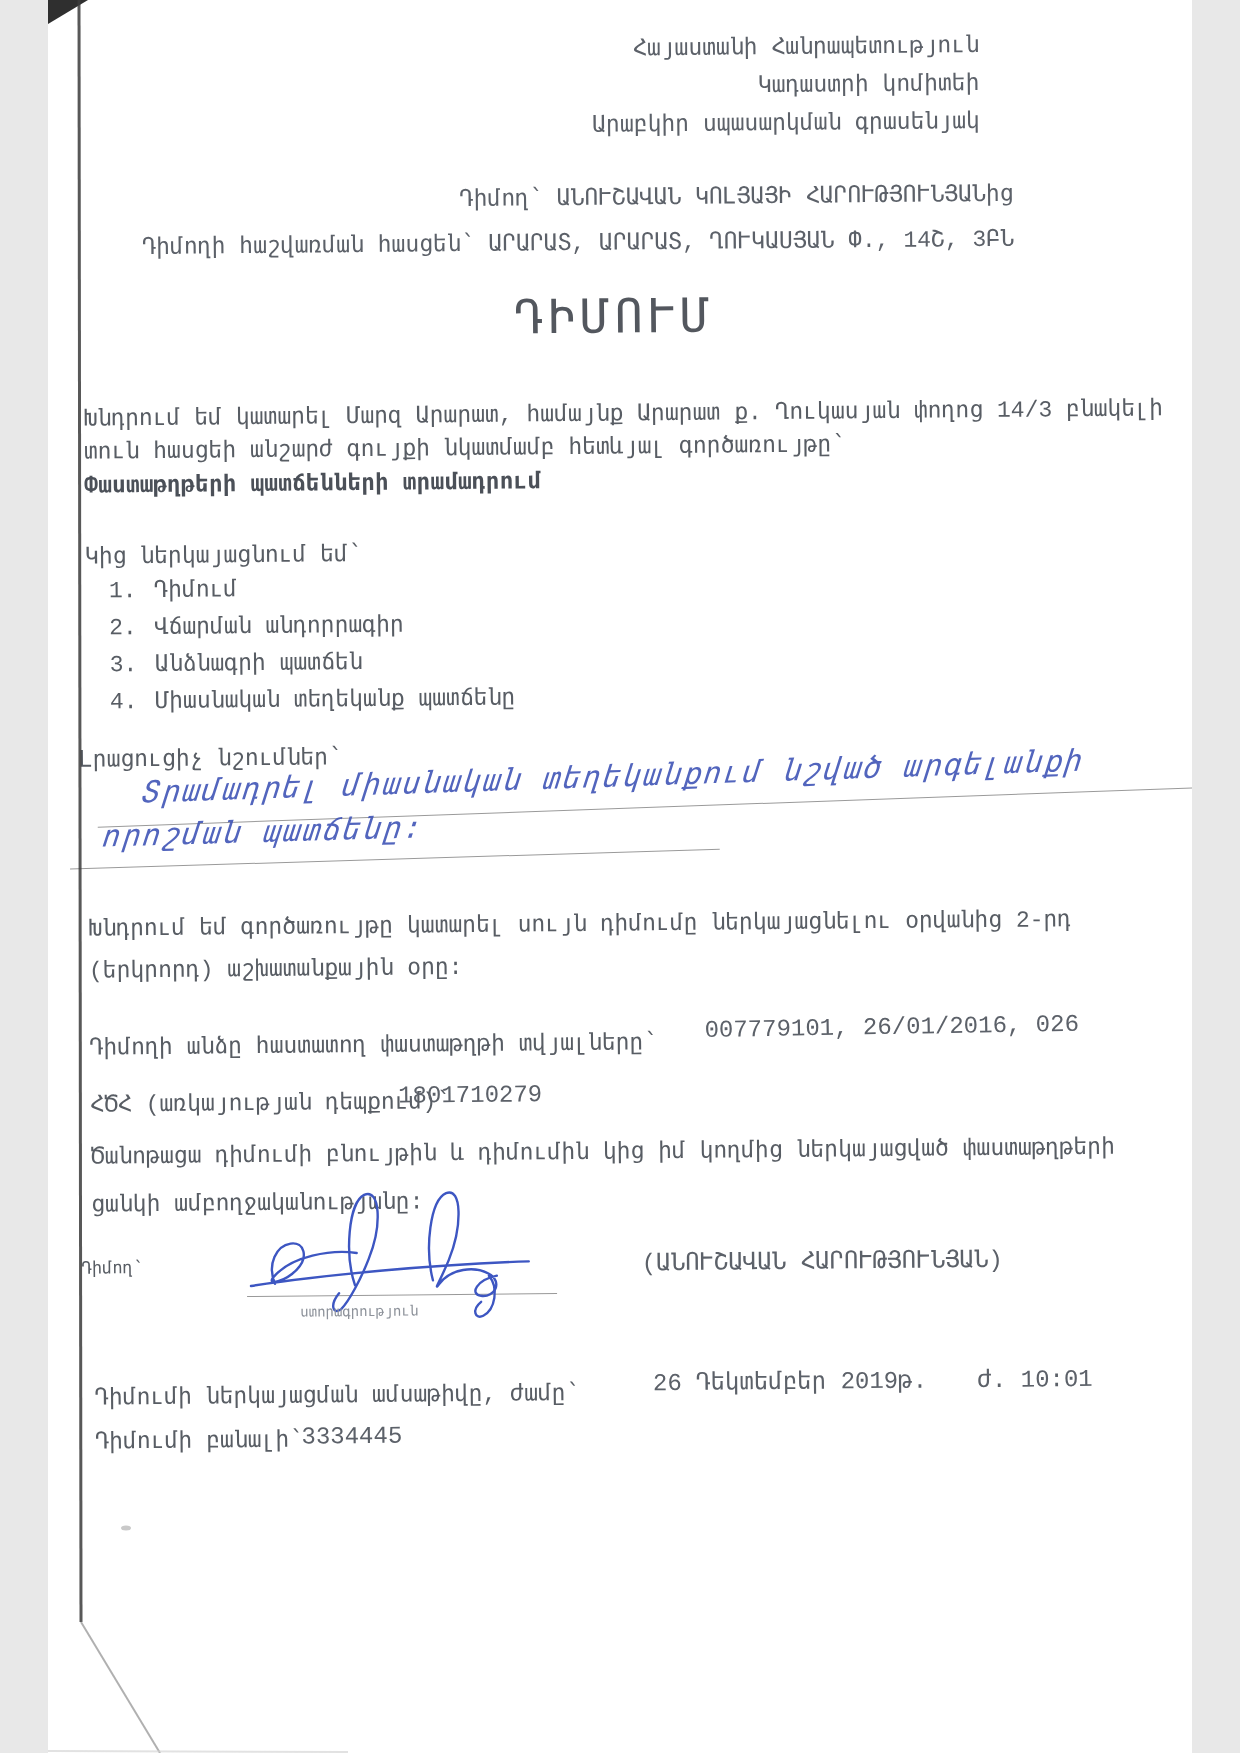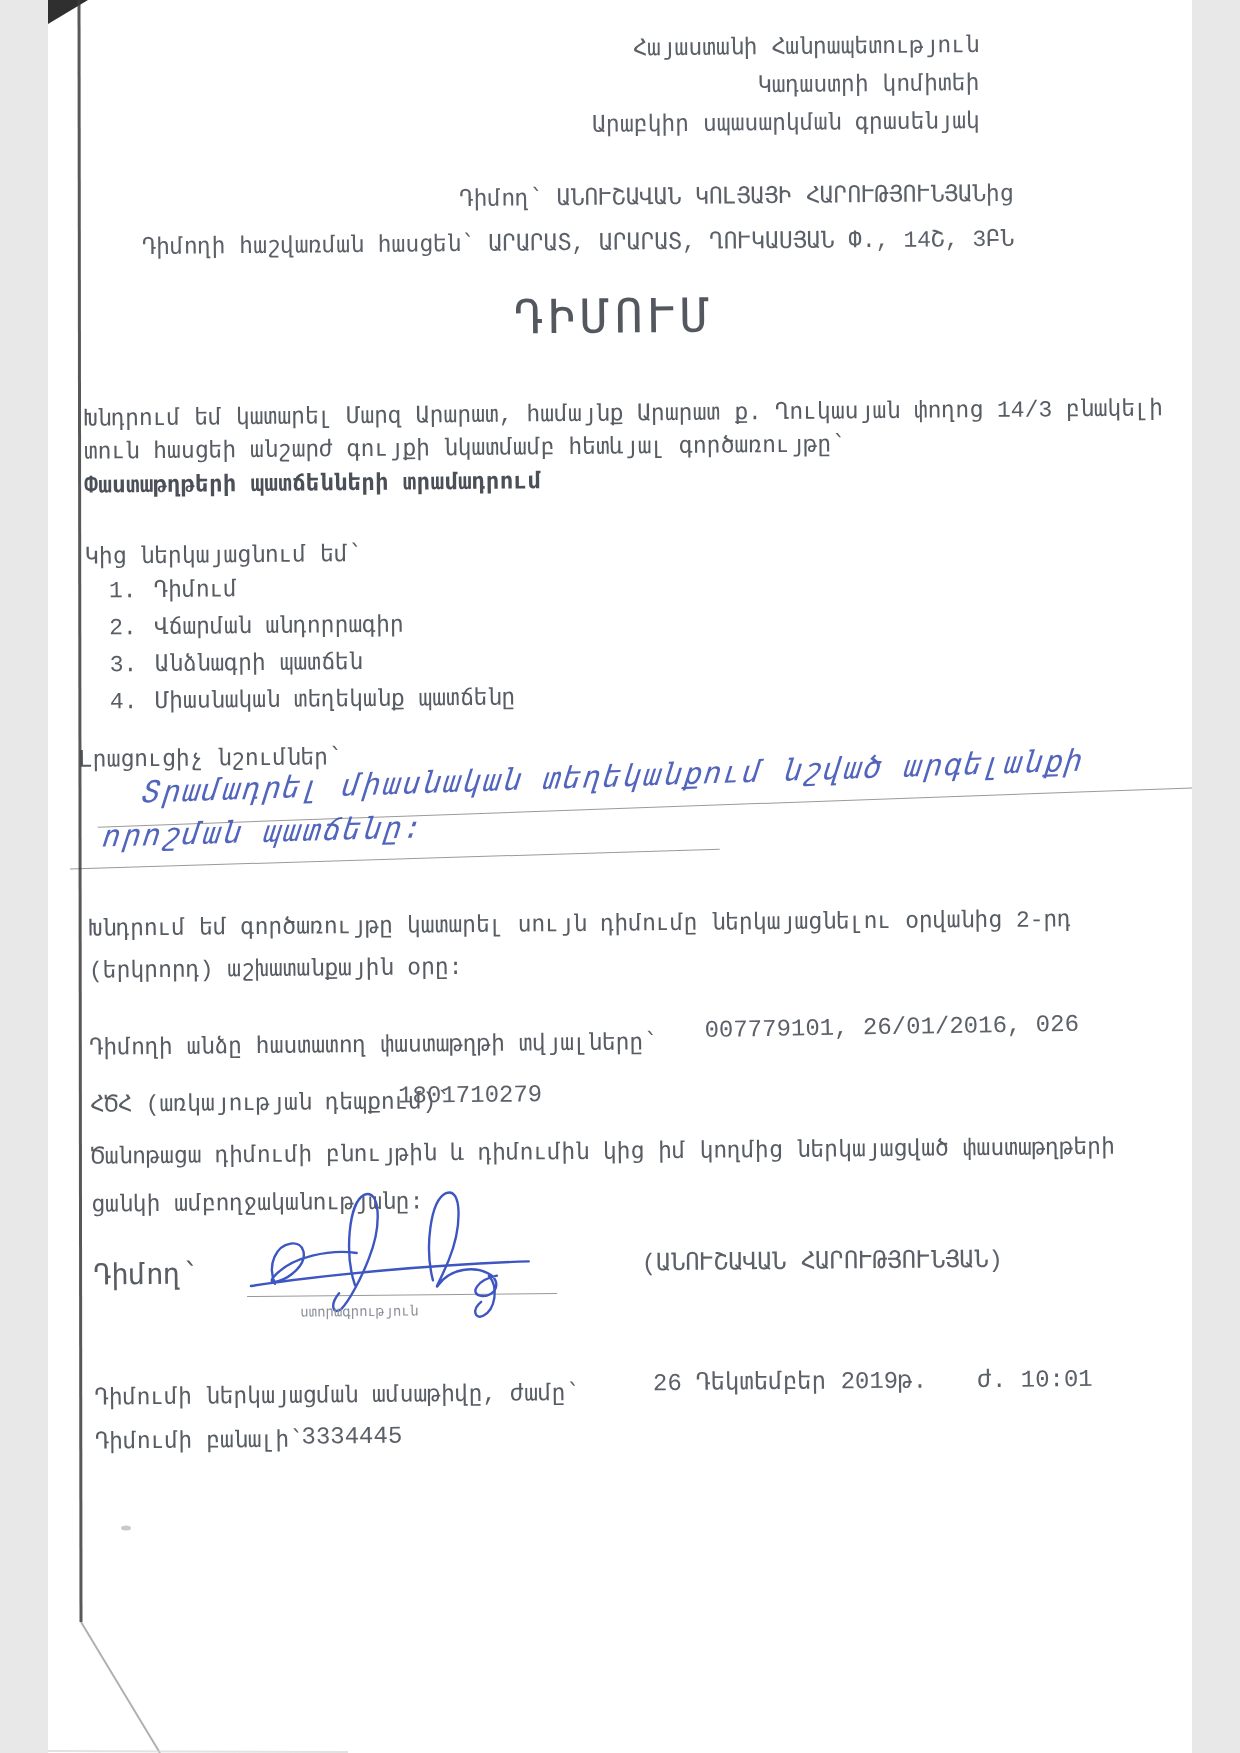--- a/index.html
+++ b/index.html
@@ -31,21 +31,21 @@
   .rule{border-top:1.5px solid #9a9a9a;height:0;}
   .rule1{left:50px;top:806px;width:1160px;transform:rotate(-1.5deg);}
   .rule2{left:22px;top:856px;width:650px;transform:rotate(-1.2deg);}
   .deadline{left:40px;top:903px;width:1000px;line-height:42px;}
   .row-label{font-size:23px;color:#585d64;}
   .idrow-label{left:40px;top:1028px;}
   .idrow-value{left:655px;top:1016px;font-size:24px;color:#5c6169;transform:rotate(-0.4deg);}
   .psn-label{left:40px;top:1085px;}
   .psn-value{left:348px;top:1080px;font-size:24px;color:#5c6169;}
   .ack{left:40px;top:1128px;width:1100px;line-height:48px;}
-  .sig-label{left:42px;top:1252px;font-size:29px;}
+  .sig-label{left:30px;top:1252px;font-size:17px;}
   .sig-line{left:195px;top:1292px;width:310px;border-top:1px solid #999;}
   .sig-caption{left:248px;top:1300px;font-size:14px;color:#8d929a;}
   .sig-name{left:590px;top:1248px;font-size:24px;color:#5c6169;}
   .sub-label{left:42px;top:1378px;}
   .sub-value{left:600px;top:1368px;font-size:24px;color:#5c6169;}
   .sub-value .t{margin-left:36px;}
   .key-label{left:42px;top:1422px;}
   .key-value{left:248px;top:1420px;font-size:24px;color:#5c6169;}
   svg{display:block;}
   .artifacts{position:absolute;inset:0;pointer-events:none;}

